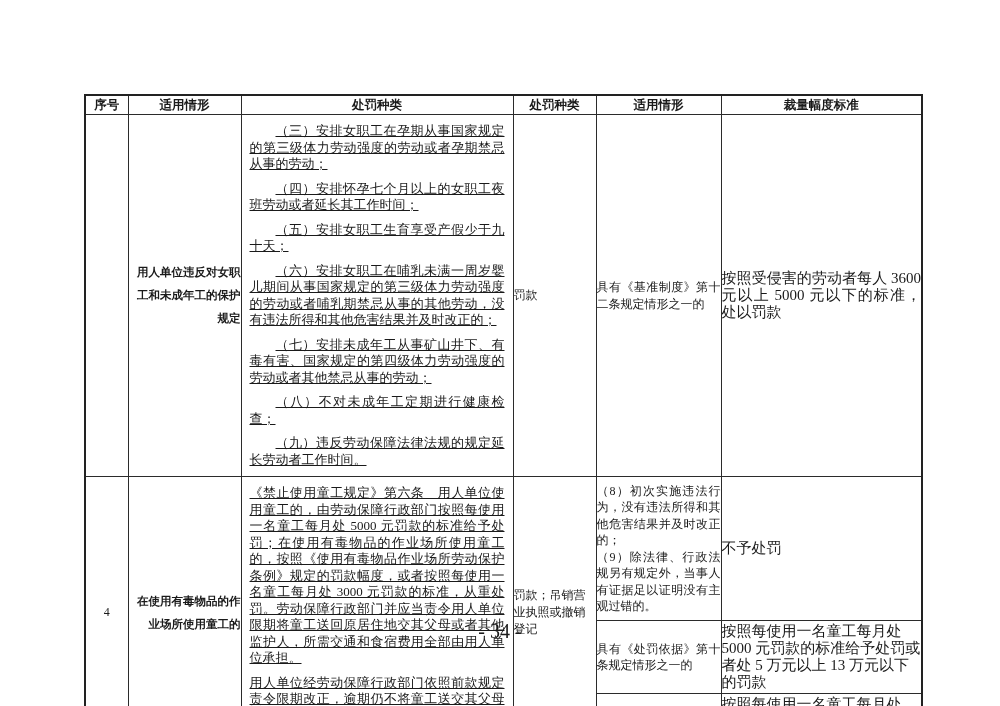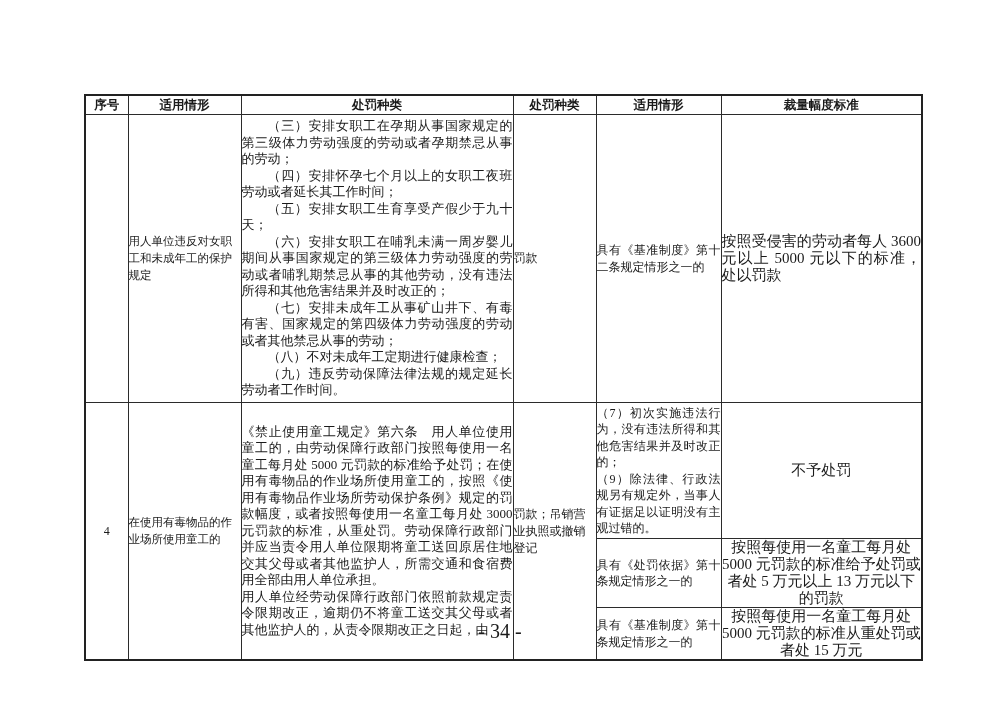--- a/index.html
+++ b/index.html
@@ -38,39 +38,41 @@
   }
   th.col-header {
     height: 18px;
     font-size: 12.5px;
     font-weight: bold;
     text-align: center;
     line-height: 16px;
     padding: 1px 0;
   }
   td.cell-center {
-    text-align: left;
+    text-align: right;
     font-size: 11.5px;
-    line-height: 17px;
+    line-height: 23px;
     padding: 2px 4px;
+    font-weight: bold;
   }
   td.cell-serial {
     text-align: center;
     font-size: 12px;
   }
   td.cell-basis {
     vertical-align: top;
     text-align: justify;
     font-size: 13px;
     line-height: 16.5px;
     padding: 3px 8px 0 8px;
   }
   td.cell-basis p {
-    margin: 0;
+    margin: 8px;
     text-align: justify;
+    text-decoration: underline;
   }
   td.cell-basis p.indent {
     text-indent: 2em;
   }
   td.cell-penalty {
     font-size: 12px;
     line-height: 17px;
     padding: 2px 4px;
   }
   td.cell-situation {
@@ -86,21 +88,21 @@
   td.cell-situation p {
     margin: 0;
   }
   td.cell-standard {
     text-align: justify;
     font-size: 15px;
     line-height: 17px;
     padding: 2px 5px;
   }
   td.cell-standard-center {
-    text-align: center;
+    text-align: left;
   }
   .page-footer {
     position: absolute;
     top: 620px;
     left: 0;
     width: 1000px;
     text-align: center;
     font-size: 20px;
     color: #1a1a1a;
   }
@@ -149,21 +151,21 @@
 
     <tr style="height:136px;">
       <td class="cell-serial" rowspan="3">4</td>
       <td class="cell-center" rowspan="3">在使用有毒物品的作业场所使用童工的</td>
       <td class="cell-basis" rowspan="3">
         <p>《禁止使用童工规定》第六条　用人单位使用童工的，由劳动保障行政部门按照每使用一名童工每月处 5000 元罚款的标准给予处罚；在使用有毒物品的作业场所使用童工的，按照《使用有毒物品作业场所劳动保护条例》规定的罚款幅度，或者按照每使用一名童工每月处 3000 元罚款的标准，从重处罚。劳动保障行政部门并应当责令用人单位限期将童工送回原居住地交其父母或者其他监护人，所需交通和食宿费用全部由用人单位承担。</p>
         <p>用人单位经劳动保障行政部门依照前款规定责令限期改正，逾期仍不将童工送交其父母或者其他监护人的，从责令限期改正之日起，由</p>
       </td>
       <td class="cell-penalty" rowspan="3">罚款；吊销营业执照或撤销登记</td>
       <td class="cell-situation cell-situation-top">
-        <p>（7）初次实施违法行为，没有违法所得和其他危害结果并及时改正的；</p>
+        <p>（8）初次实施违法行为，没有违法所得和其他危害结果并及时改正的；</p>
         <p>（9）除法律、行政法规另有规定外，当事人有证据足以证明没有主观过错的。</p>
       </td>
       <td class="cell-standard cell-standard-center">不予处罚</td>
     </tr>
 
     <tr style="height:47px;">
       <td class="cell-situation">具有《处罚依据》第十条规定情形之一的</td>
       <td class="cell-standard cell-standard-center">按照每使用一名童工每月处 5000 元罚款的标准给予处罚或者处 5 万元以上 13 万元以下的罚款</td>
     </tr>
 

